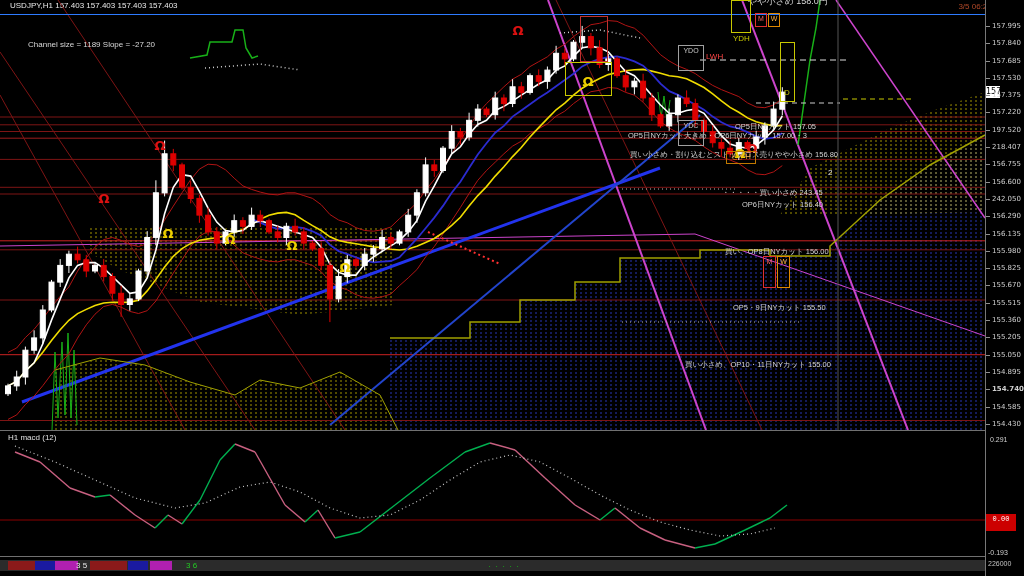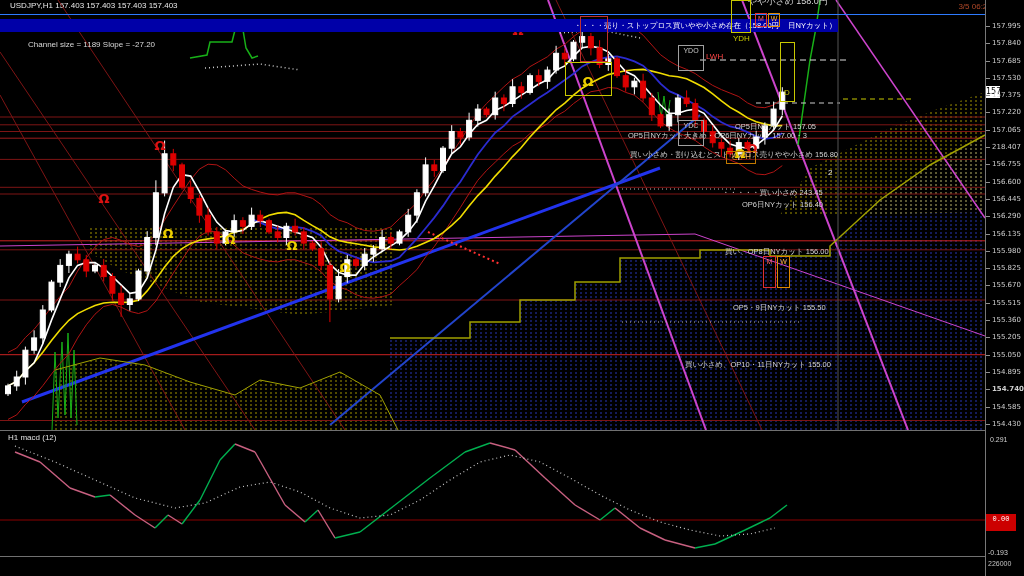--- a/index.html
+++ b/index.html
@@ -44,24 +44,20 @@
 </style>
 </head>
 <body>
 
 <div id="app">
 
   <div class="abs" id="symbol-info">USDJPY,H1  157.403 157.403 157.403 157.403</div>
   <div class="abs" id="update-time">3/5 06:22 更新</div>
   <div class="abs" id="cyan-line"></div>
 
-  <div class="abs" id="alert-banner">
-    <span id="banner-text-left">・・・・売り・ストップロス買いやや小さめ存在（158.00円</span>
-    <span id="banner-text-right">日NYカット）</span>
-  </div>
 
   <div class="abs" id="channel-info">Channel size = 1189 Slope = -27.20</div>
   <div class="abs" id="clipped-note">やや小さめ 158.0円</div>
 
   <svg class="abs" id="main-svg" width="986" height="430">
       <defs>
         <pattern id="dy" width="5" height="4" patternUnits="userSpaceOnUse">
           <circle cx="1" cy="1" r="0.8" fill="#B8A800"></circle>
         </pattern>
         <pattern id="db" width="5" height="4" patternUnits="userSpaceOnUse">
@@ -361,29 +357,29 @@
       <div class="ptick" style="top: 39.298px;">157.840</div>
       <div class="ptickmark" style="top: 43.298px;"></div>
       <div class="ptick" style="top: 56.596px;">157.685</div>
       <div class="ptickmark" style="top: 60.596px;"></div>
       <div class="ptick" style="top: 73.894px;">157.530</div>
       <div class="ptickmark" style="top: 77.894px;"></div>
       <div class="ptick" style="top: 91.192px;">157.375</div>
       <div class="ptickmark" style="top: 95.192px;"></div>
       <div class="ptick" style="top: 108.49px;">157.220</div>
       <div class="ptickmark" style="top: 112.49px;"></div>
-      <div class="ptick" style="top: 125.788px;">157.065</div>
+      <div class="ptick" style="top: 125.788px;">197.520</div>
       <div class="ptickmark" style="top: 129.788px;"></div>
       <div class="ptick" style="top: 143.086px;">218.407</div>
       <div class="ptickmark" style="top: 147.086px;"></div>
       <div class="ptick" style="top: 160.384px;">156.755</div>
       <div class="ptickmark" style="top: 164.384px;"></div>
       <div class="ptick" style="top: 177.682px;">156.600</div>
       <div class="ptickmark" style="top: 181.682px;"></div>
-      <div class="ptick" style="top: 194.98px;">156.445</div>
+      <div class="ptick" style="top: 194.98px;">242.050</div>
       <div class="ptickmark" style="top: 198.98px;"></div>
       <div class="ptick" style="top: 212.278px;">156.290</div>
       <div class="ptickmark" style="top: 216.278px;"></div>
       <div class="ptick" style="top: 229.576px;">156.135</div>
       <div class="ptickmark" style="top: 233.576px;"></div>
       <div class="ptick" style="top: 246.874px;">155.980</div>
       <div class="ptickmark" style="top: 250.874px;"></div>
       <div class="ptick" style="top: 264.172px;">155.825</div>
       <div class="ptickmark" style="top: 268.172px;"></div>
       <div class="ptick" style="top: 281.47px;">155.670</div>
@@ -400,20 +396,33 @@
       <div class="ptickmark" style="top: 371.96px;"></div>
       <div class="ptick" style="top: 385.258px; font-weight: bold;">154.740</div>
       <div class="ptickmark" style="top: 389.258px;"></div>
       <div class="ptick" style="top: 402.556px;">154.585</div>
       <div class="ptickmark" style="top: 406.556px;"></div>
       <div class="ptick" style="top: 419.854px;">154.430</div>
       <div class="ptickmark" style="top: 423.854px;"></div>
     </div>
   <div class="abs" id="axis-line"></div>
 
+  <div class="abs" id="session-strip">
+    <div id="session-row">
+        <div class="seg" style="left: 8px; width: 27px; background: rgb(139, 26, 26);"></div>
+        <div class="seg" style="left: 35px; width: 20px; background: rgb(26, 26, 160);"></div>
+        <div class="seg" style="left: 55px; width: 23px; background: rgb(176, 32, 176);"></div>
+        <div class="seg" style="left: 90px; width: 37px; background: rgb(139, 26, 26);"></div>
+        <div class="seg" style="left: 128px; width: 20px; background: rgb(26, 26, 160);"></div>
+        <div class="seg" style="left: 150px; width: 22px; background: rgb(176, 32, 176);"></div>
+        <div class="seglabel" style="left: 76px; color: rgb(232, 232, 232);">3 5</div>
+        <div class="seglabel" style="left: 186px; color: rgb(34, 204, 34);">3 6</div>
+        <div id="session-note" style="left: 486px; color: rgb(24, 160, 24);">・・・・・</div>
+      </div>
+  </div>
 
   <div class="abs" id="overlay">
       <div class="ann" style="left: 735px; top: 122px;">OP5日NYカット 157.05</div>
       <div class="ann" style="left: 628px; top: 131px;">OP5日NYカット大きめ・OP6日NYカット 157.00・3</div>
       <div class="ann" style="left: 630px; top: 150px;">買い小さめ・割り込むとストップロス売りやや小さめ 156.80</div>
       <div class="ann" style="left: 722px; top: 188px;">・・・・・買い小さめ 243.45</div>
       <div class="ann" style="left: 742px; top: 200px;">OP6日NYカット 156.40</div>
       <div class="ann" style="left: 725px; top: 247px;">買い、OP8日NYカット 156.00</div>
       <div class="ann" style="left: 733px; top: 303px;">OP5・9日NYカット 155.50</div>
       <div class="ann" style="left: 685px; top: 360px;">買い小さめ、OP10・11日NYカット 155.00</div>

